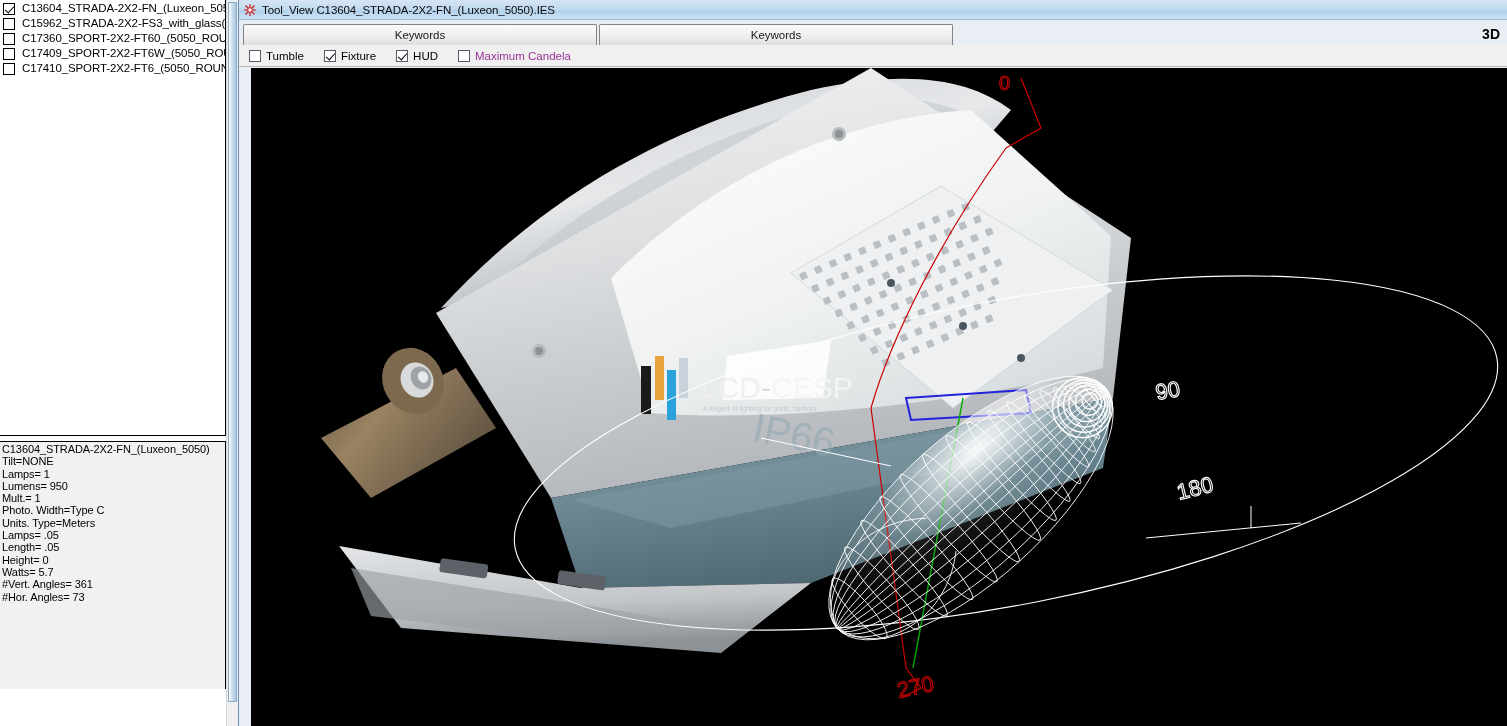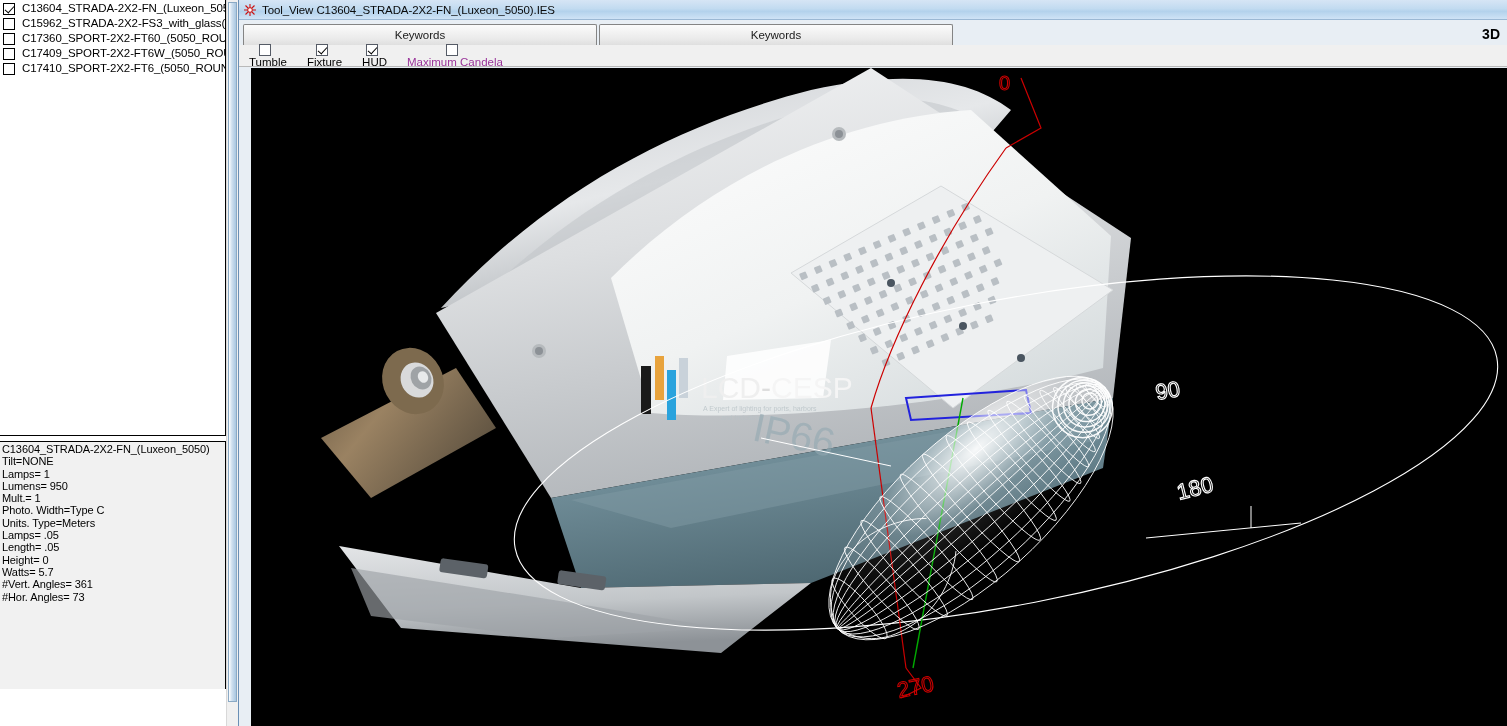--- a/index.html
+++ b/index.html
@@ -188,23 +188,22 @@
     left: 0; top: 45px;
     width: 1269px; height: 22px;
     background: #f0f0f0;
     display: flex;
     align-items: center;
     padding-left: 10px;
     border-bottom: 1px solid #b9b9b9;
   }
   .chk-item {
     display: flex;
-    align-items: center;
+    align-items: flex-end;
     margin-right: 20px;
-    flex-direction: column;
   }
   .chk {
     width: 12px; height: 12px;
     border: 1px solid #555b66;
     background: #ffffff;
     margin-right: 5px;
     position: relative;
     flex: 0 0 auto;
   }
   .chk.checked::after {

